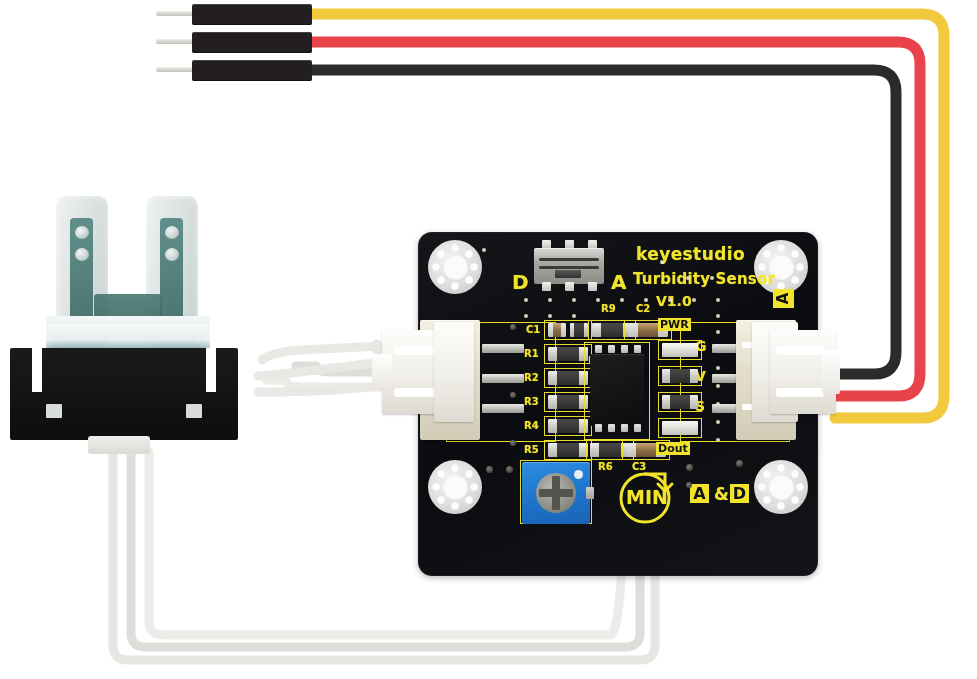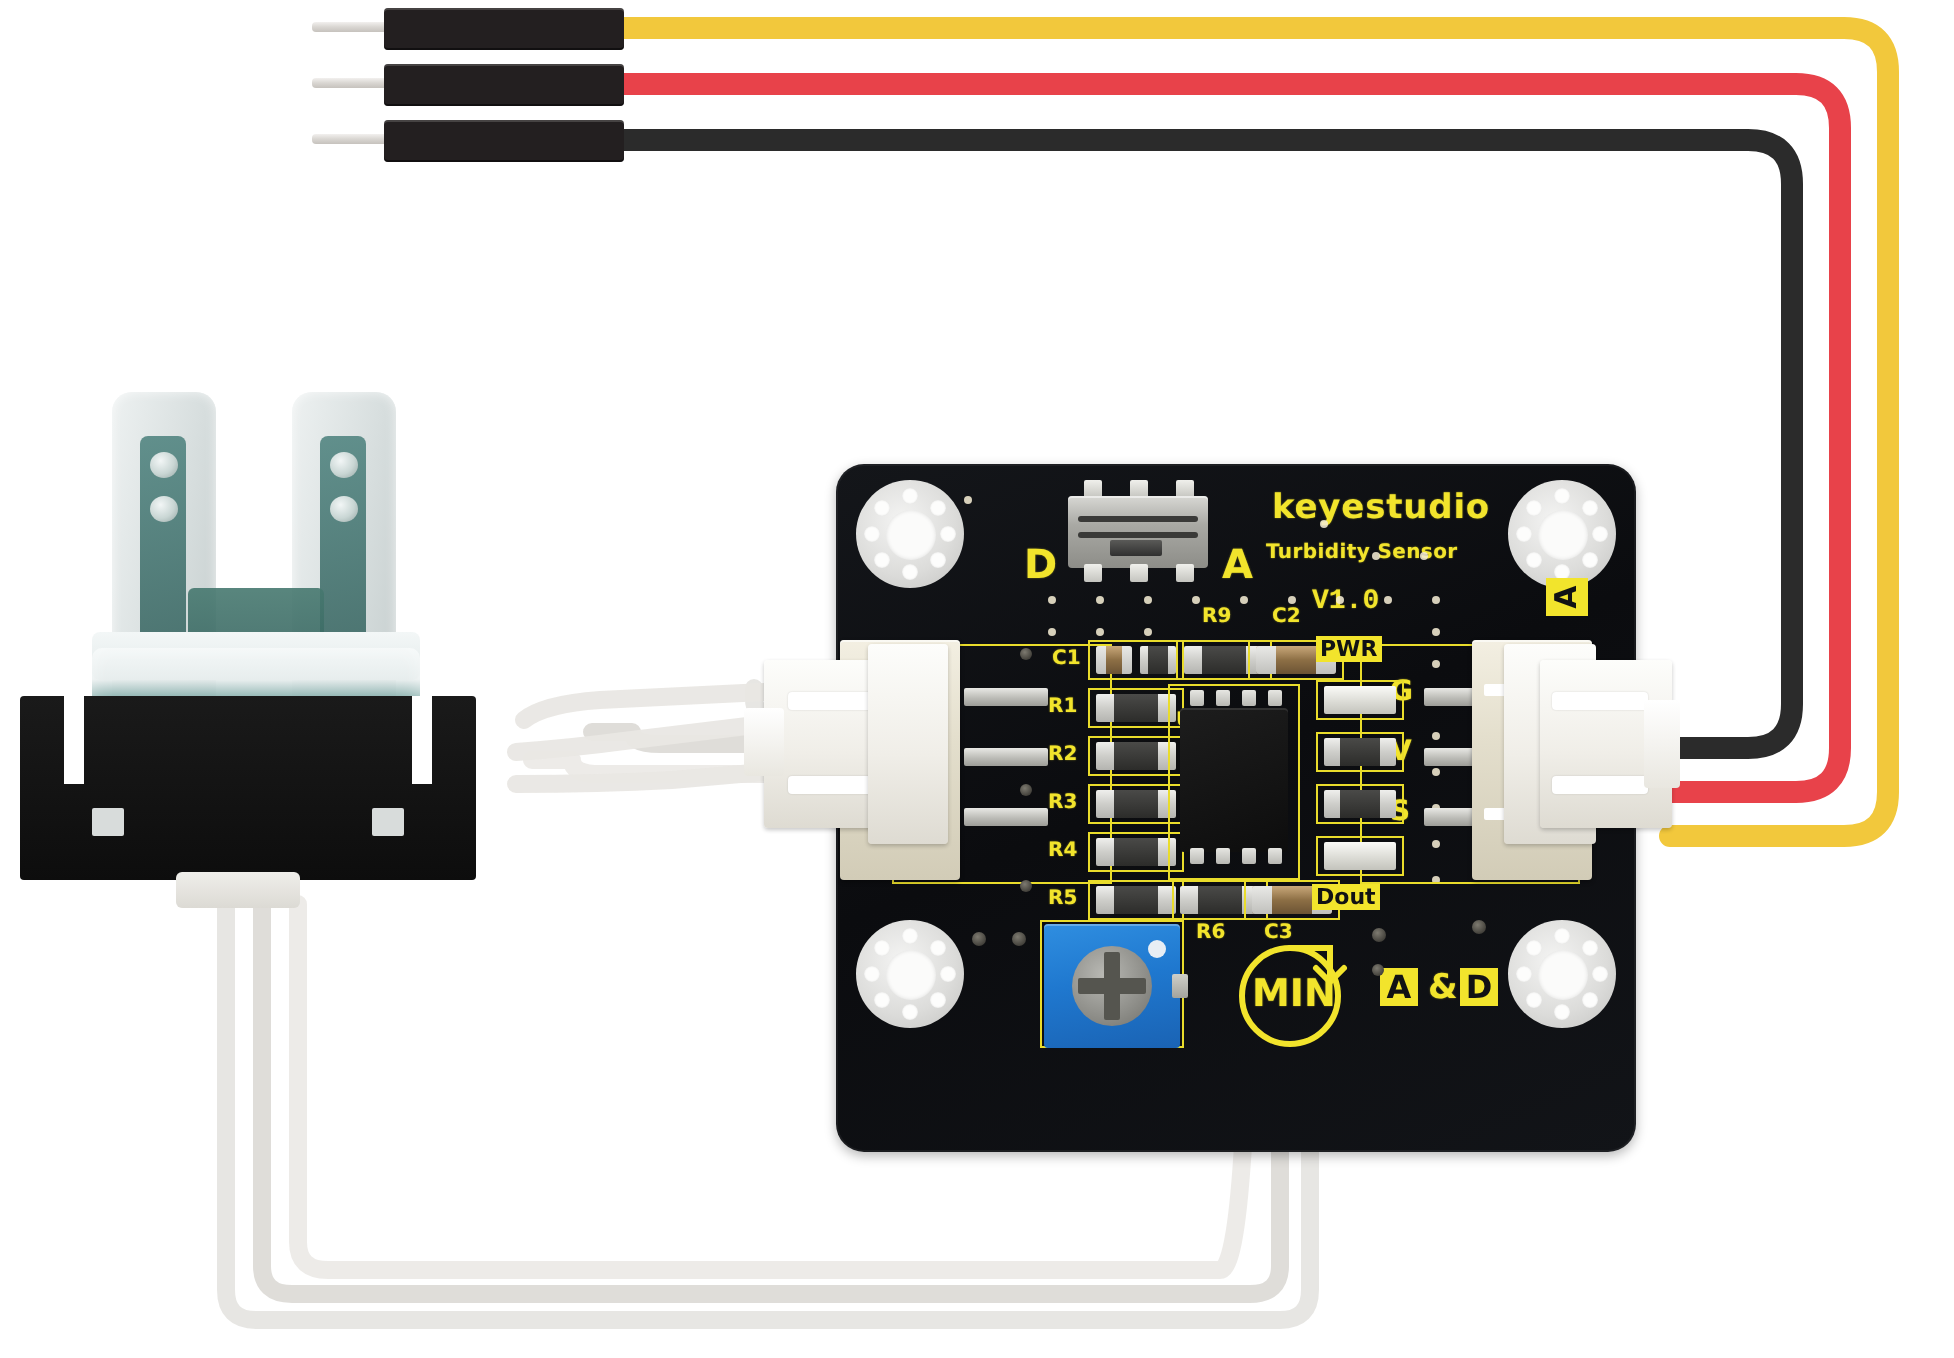--- a/index.html
+++ b/index.html
@@ -89,21 +89,21 @@
   .silk {
     position: absolute;
     color: #f2e42c;
     font-family: "DejaVu Sans", sans-serif;
     font-weight: bold;
     line-height: 1;
     white-space: nowrap;
     text-shadow: 0 0 1px rgba(242,228,44,0.5);
   }
   .silk-brand { font-size: 17px; letter-spacing: 0.4px; }
-  .silk-model { font-size: 10px; letter-spacing: 0.2px; }
+  .silk-model { font-size: 15px; letter-spacing: 0.2px; }
   .silk-ver   { font-size: 14px; }
   .silk-da    { font-size: 20px; }
   .silk-ref   { font-size: 10px; font-weight: bold; }
   .silk-pin   { font-size: 14px; font-weight: bold; }
 
   
   .badge {
     position: absolute;
     background: #f2e42c;
     color: #111214;
@@ -488,21 +488,21 @@
       <div class="dot" style="left:42px; top:23px;"></div>
       <div class="dot" style="left:37px; top:36px;"></div>
       <div class="dot" style="left:23px; top:42px;"></div>
       <div class="dot" style="left:9px; top:36px;"></div>
       <div class="dot" style="left:4px; top:23px;"></div>
       <div class="dot" style="left:9px; top:10px;"></div>
     </div>
 
     <div class="silk silk-brand" style="left:218px; top:14px;">keyestudio</div>
     <div class="silk silk-model" style="left:215px; top:40px;">Turbidity Sensor</div>
-    <div class="silk silk-ver" style="left:238px; top:62px;font-family:Liberation Mono, monospace;">V1.0</div>
+    <div class="silk silk-ver" style="left:238px; top:62px;">V1.0</div>
 
     <div class="silk silk-da" style="left:94px; top:40px;">D</div>
     <div class="silk silk-da" style="left:193px; top:40px;">A</div>
 
     <div class="sw-tab" style="left:124px; top:8px;"></div>
     <div class="sw-tab" style="left:147px; top:8px;"></div>
     <div class="sw-tab" style="left:170px; top:8px;"></div>
     <div id="switch" style="left:116px; top:16px; width:70px; height:36px;">
       <div class="slot" style="top:10px;"></div>
       <div class="slot" style="top:18px;"></div>

